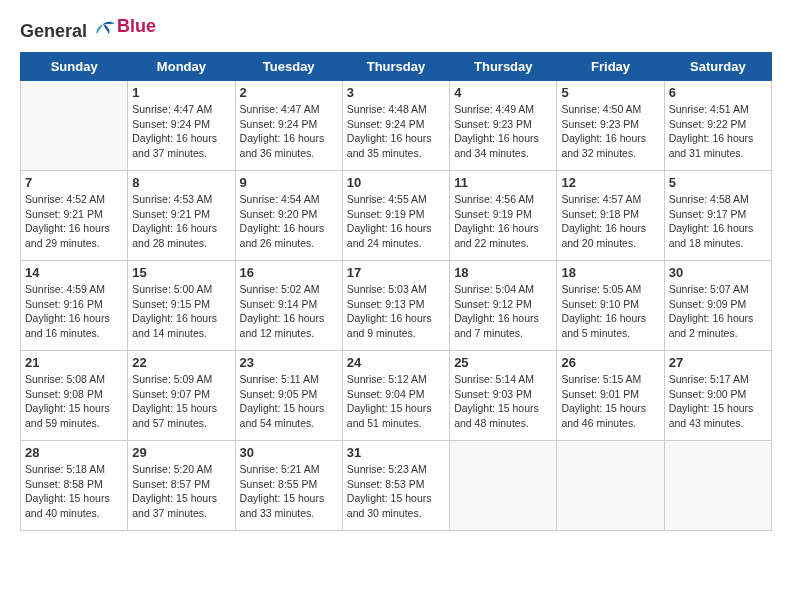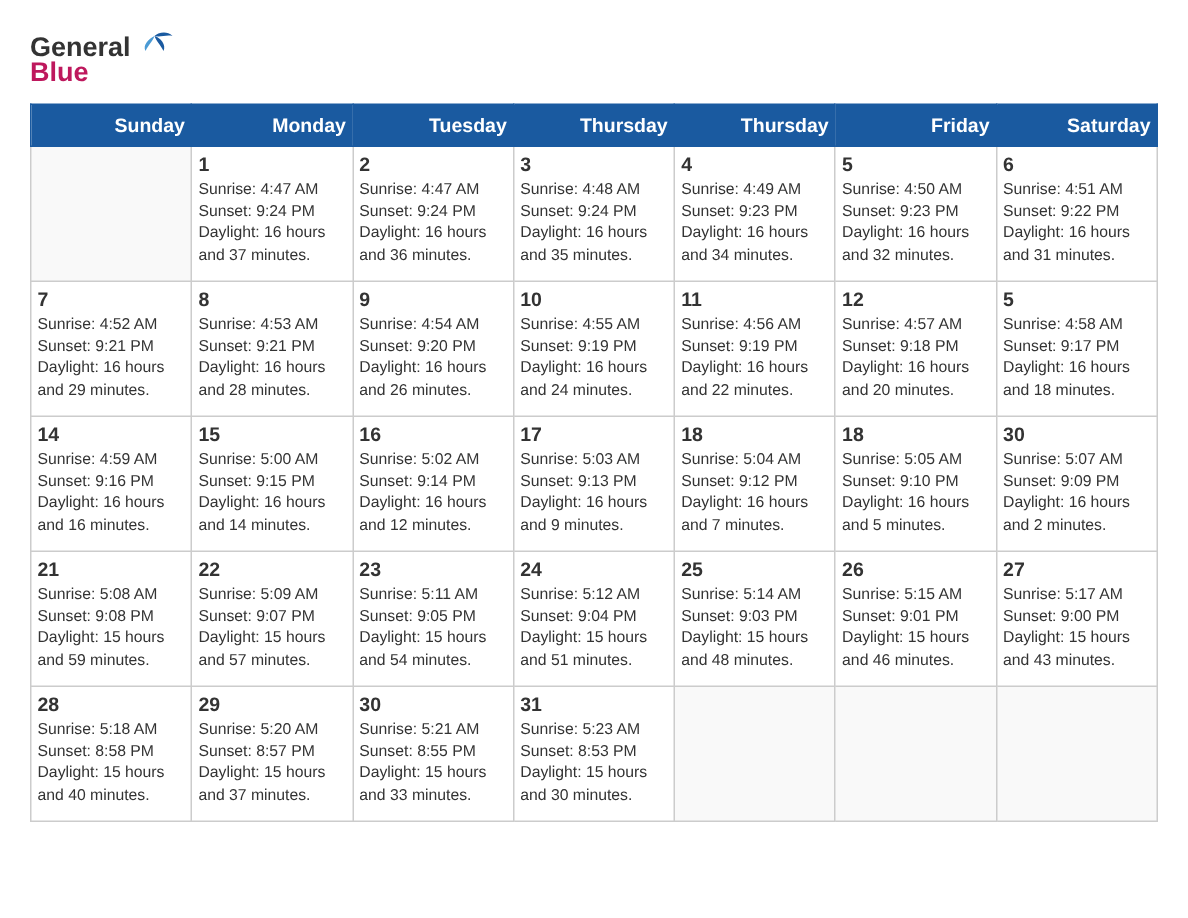--- a/index.html
+++ b/index.html
@@ -11,21 +11,21 @@
       padding: 20px;
     }
     .header-section {
       display: flex;
       justify-content: space-between;
       align-items: flex-start;
       margin-bottom: 10px;
     }
     .logo {
       display: flex;
-      flex-direction: column;
+      flex-direction: row;
       align-items: flex-start;
     }
     .title-section {
       text-align: right;
     }
     .month-title {
       font-size: 36px;
       font-weight: bold;
       color: #333;
     }
@@ -35,21 +35,21 @@
     }
     .calendar-table {
       width: 100%;
       border-collapse: collapse;
       font-size: 11px;
     }
     .calendar-table th {
       background-color: #1a5aa0;
       color: #fff;
       padding: 6px 4px;
-      text-align: right;
+      text-align: center;
       font-size: 13px;
       border: 1px solid #1a5aa0;
     }
     .calendar-table td {
       border: 1px solid #ccc;
       vertical-align: top;
       padding: 4px;
       height: 90px;
       width: calc(100% / 7);
     }

